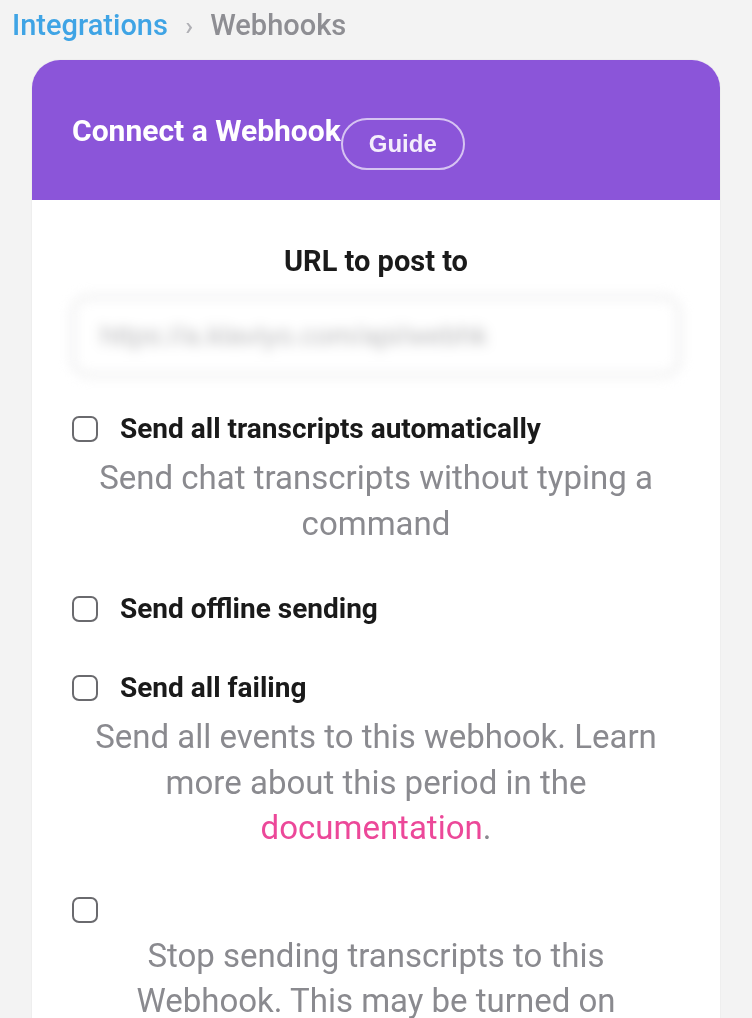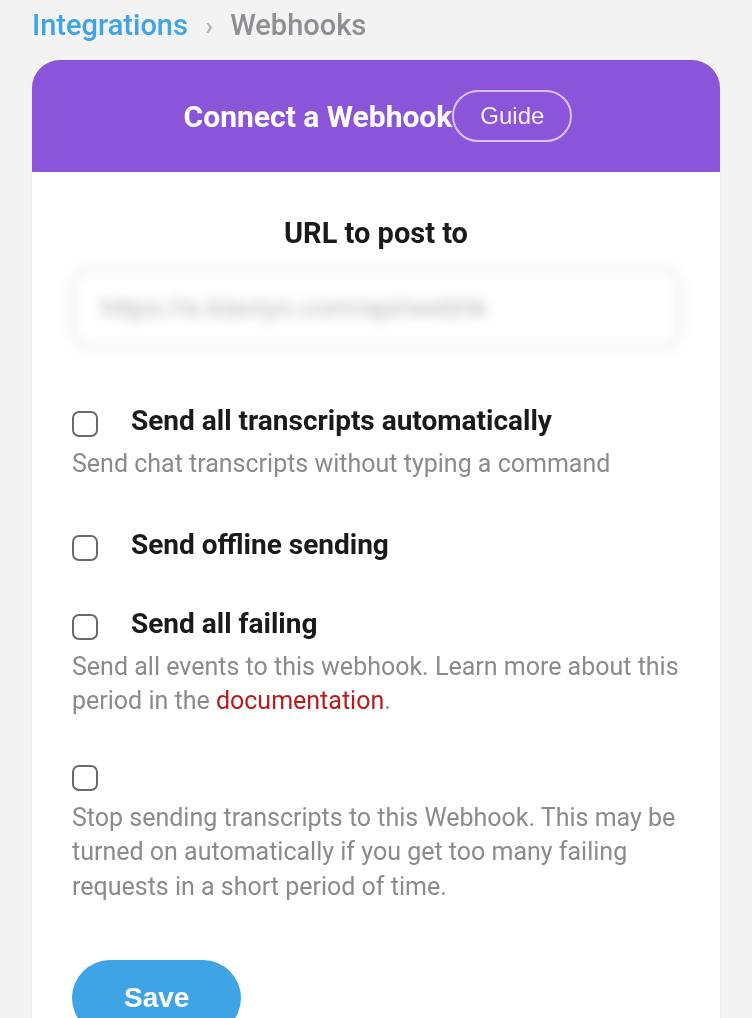--- a/index.html
+++ b/index.html
@@ -8,21 +8,21 @@
       box-sizing: border-box;
     }
     body {
       font-family: -apple-system, BlinkMacSystemFont, "Segoe UI", Roboto, Helvetica, Arial, sans-serif;
       background: #f3f3f3;
       width: 752px;
       min-height: 1018px;
       padding: 0;
     }
     .breadcrumb {
-      padding: 8px 32px 18px 32px;
+      padding: 8px 32px 18px 12px;
       font-size: 29px;
       font-weight: 500;
       color: #8e8e93;
     }
     .breadcrumb .link {
       color: #3fa4e5;
       cursor: pointer;
     }
     .breadcrumb .sep {
       margin: 0 10px;
@@ -34,36 +34,37 @@
       background: #fff;
       border-radius: 28px;
       overflow: hidden;
       box-shadow: 0 0 0 1px rgba(0,0,0,0.02);
     }
     .card-header {
       background: #8b55d9;
       padding: 30px 36px 30px 40px;
       display: flex;
       align-items: center;
-      justify-content: center;
+      justify-content: flex-start;
     }
     .card-title {
       color: #fff;
       font-size: 30px;
       font-weight: 700;
     }
     .guide-btn {
       border: 2.5px solid rgba(255,255,255,0.65);
       background: transparent;
       color: rgba(255,255,255,0.9);
       font-size: 24px;
-      font-weight: 400;
+      font-weight: 700;
       padding: 10px 26px;
       border-radius: 28px;
       cursor: pointer;
+      margin-top: 28px;
     }
     .card-body {
       padding: 44px 40px 40px 40px;
     }
     .field-label {
       font-size: 29px;
       font-weight: 700;
       color: #1a1a1a;
       margin-bottom: 18px;
       text-align: center;
@@ -77,46 +78,46 @@
       color: #b9b9bb;
       filter: blur(6px);
       margin-bottom: 36px;
       background: #fff;
     }
     .option {
       margin-bottom: 46px;
     }
     .option-row {
       display: flex;
-      align-items: flex-end;
-      gap: 33px;
+      align-items: center;
+      gap: 22px;
       margin-bottom: 10px;
-      margin-top: 20px;
     }
     .checkbox {
       width: 26px;
       height: 26px;
       border: 2.5px solid #6a6a6e;
       border-radius: 7px;
       cursor: pointer;
       flex-shrink: 0;
       background: #fff;
     }
     .option-title {
       font-size: 28px;
       font-weight: 700;
       color: #1a1a1a;
     }
     .option-desc {
-      font-size: 25px;
+      font-size: 33px;
       line-height: 1.38;
       color: #8a8a8f;
+      text-align: center;
     }
     .option-desc .doclink {
-      color: #b91c1c;
+      color: #ec4899;
       cursor: pointer;
     }
     .save-btn {
       background: #3fa4e5;
       color: #fff;
       border: none;
       font-size: 28px;
       font-weight: 700;
       padding: 22px 52px;
       border-radius: 40px;

